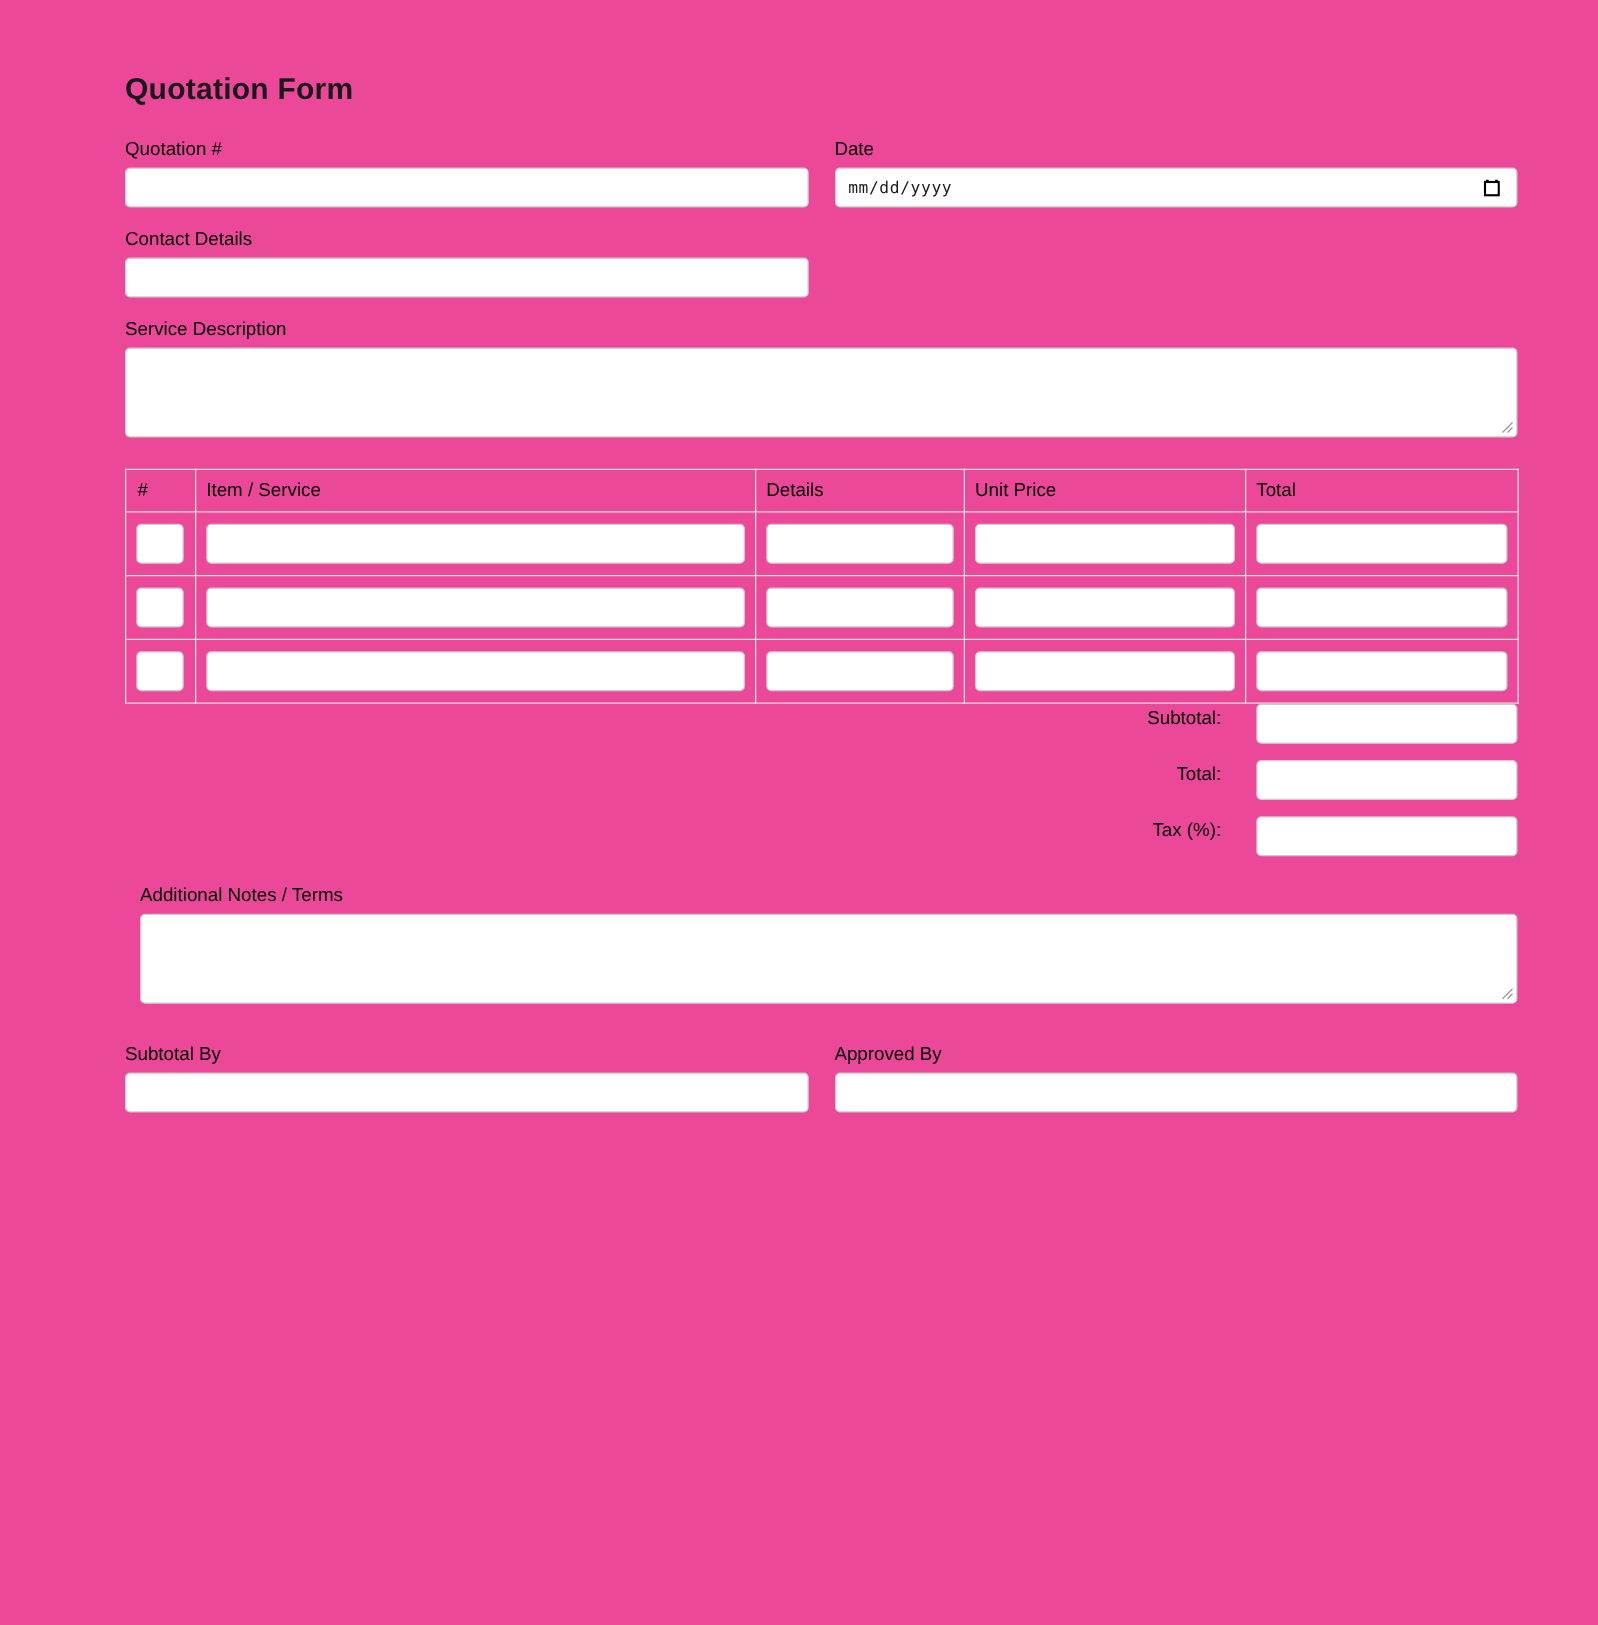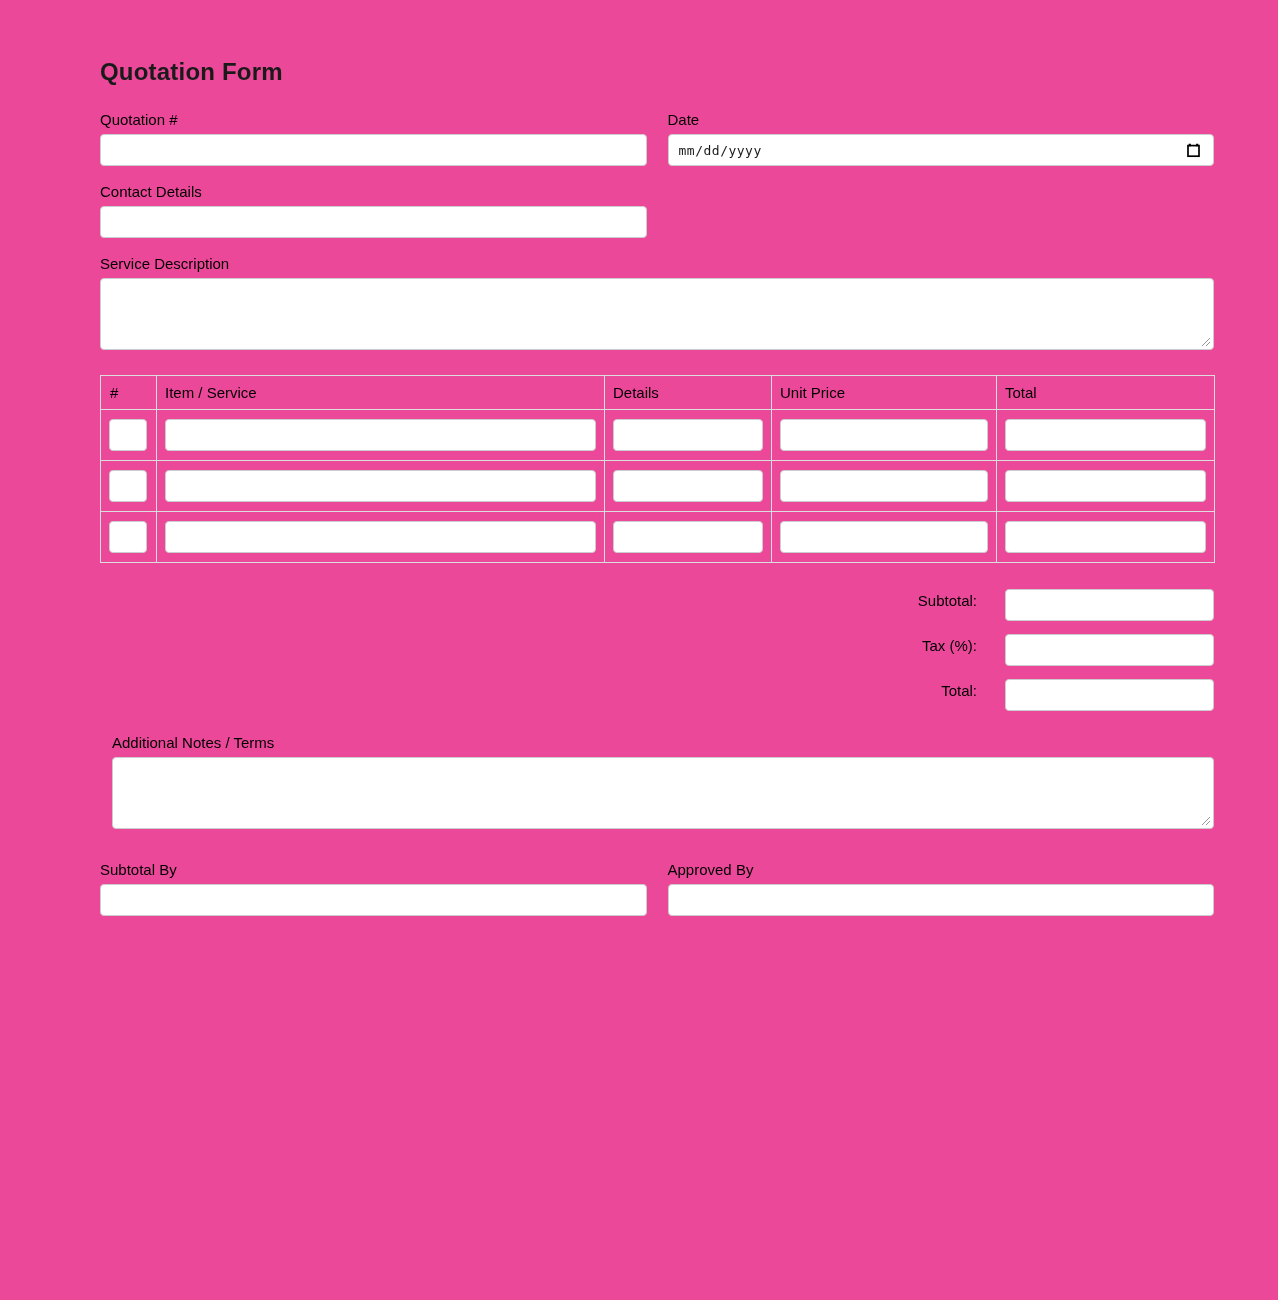--- a/index.html
+++ b/index.html
@@ -110,21 +110,20 @@
   table.items th:first-child { padding-left: 9px; }
   table.items td { padding: 9px 8px; }
   .col-num   { width: 56px; }
   .col-item  { width: 448px; }
   .col-qty   { width: 167px; }
   .col-price { width: 225px; }
   .col-total { width: 218px; }
   .row-num-input { width: 38px; padding: 4px 6px; }
 
   .summary {
-    margin-top: 26px;
     display: flex;
     flex-direction: column;
     row-gap: 13px;
   }
   .summary-row {
     display: flex;
     justify-content: flex-end;
     align-items: flex-start;
   }
   .summary-label {
@@ -222,25 +221,25 @@
         </tr>
       </tbody>
     </table>
 
     <div class="summary">
       <div class="summary-row">
         <span class="summary-label">Subtotal:</span>
         <input class="text-input summary-input" type="text" value="" style="">
       </div>
       <div class="summary-row">
+        <span class="summary-label">Total:</span>
+        <input class="text-input summary-input" type="text" value="" style="">
+      </div>
+      <div class="summary-row">
         <span class="summary-label">Tax (%):</span>
-        <input class="text-input summary-input" type="text" value="" style="">
-      </div>
-      <div class="summary-row">
-        <span class="summary-label">Total:</span>
         <input class="text-input summary-input" type="text" value="" style="">
       </div>
     </div>
 
     <div class="notes-section">
       <label class="field-label">Additional Notes / Terms</label>
       <div class="textarea-wrap">
         <textarea class="text-area ta-72" style=""></textarea>
         <svg class="resize-grip" width="11" height="11" viewBox="0 0 11 11">
           <path d="M2 10 L10 2 M6 10 L10 6" stroke="#999" stroke-width="1" fill="none"></path>

